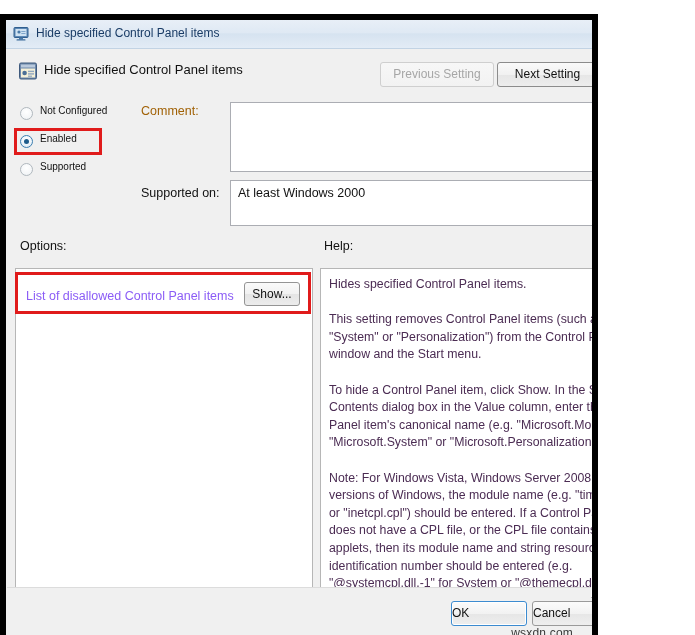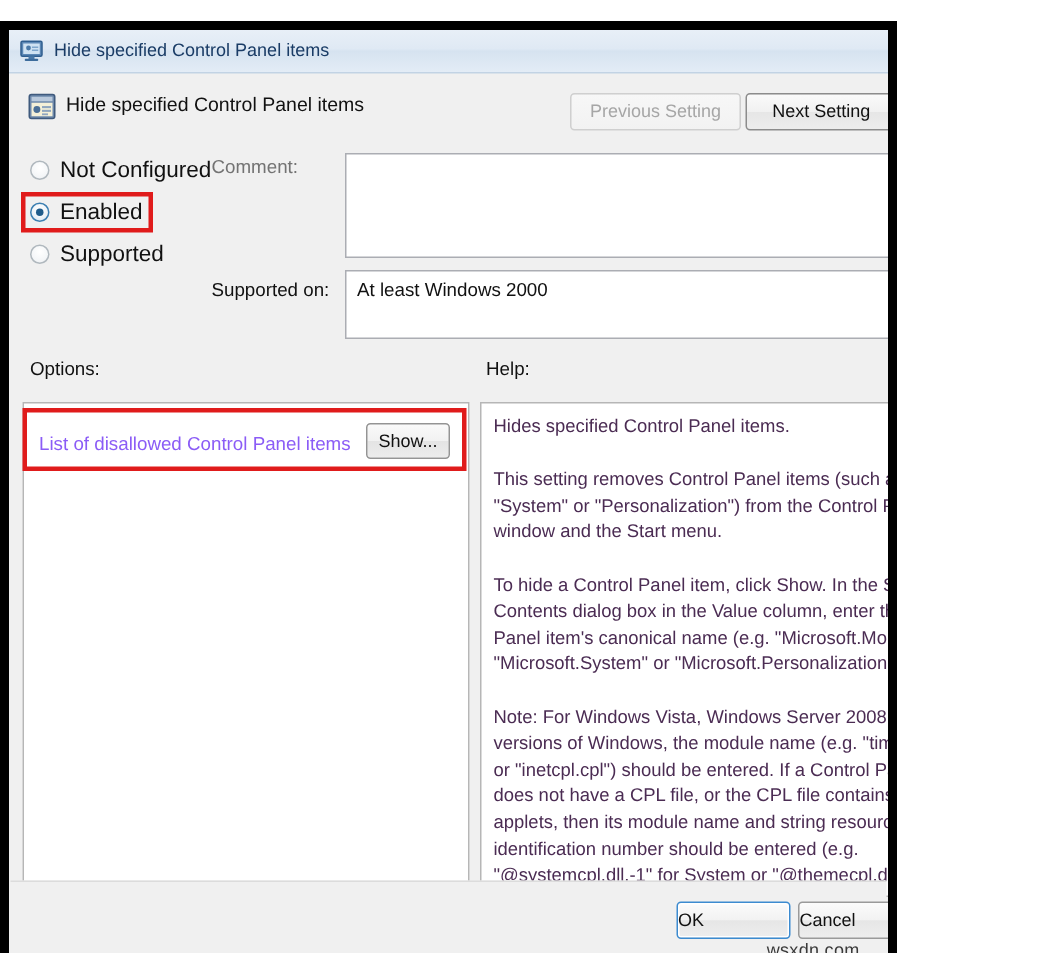--- a/index.html
+++ b/index.html
@@ -122,31 +122,31 @@
     content: "";
     position: absolute;
     left: 3px; top: 3px;
     width: 5px; height: 5px;
     border-radius: 50%;
     background: #1f5c8b;
   }
   .radio-label {
     position: absolute;
     left: 20px; top: 0px;
-    font-size: 15px;
+    font-size: 10px;
     color: #111;
     white-space: nowrap;
   }
 
   
   #lbl-comment {
     position: absolute;
     left: 135px; top: 84px;
     font-size: 12.5px;
-    color: #737373;
+    color: #a16207;
   }
   #comment-box {
     position: absolute;
     left: 224px; top: 82px;
     width: 458px; height: 70px;
     box-sizing: border-box;
     background: #ffffff;
     border: 1px solid #abadb3;
   }
   #lbl-supported {

